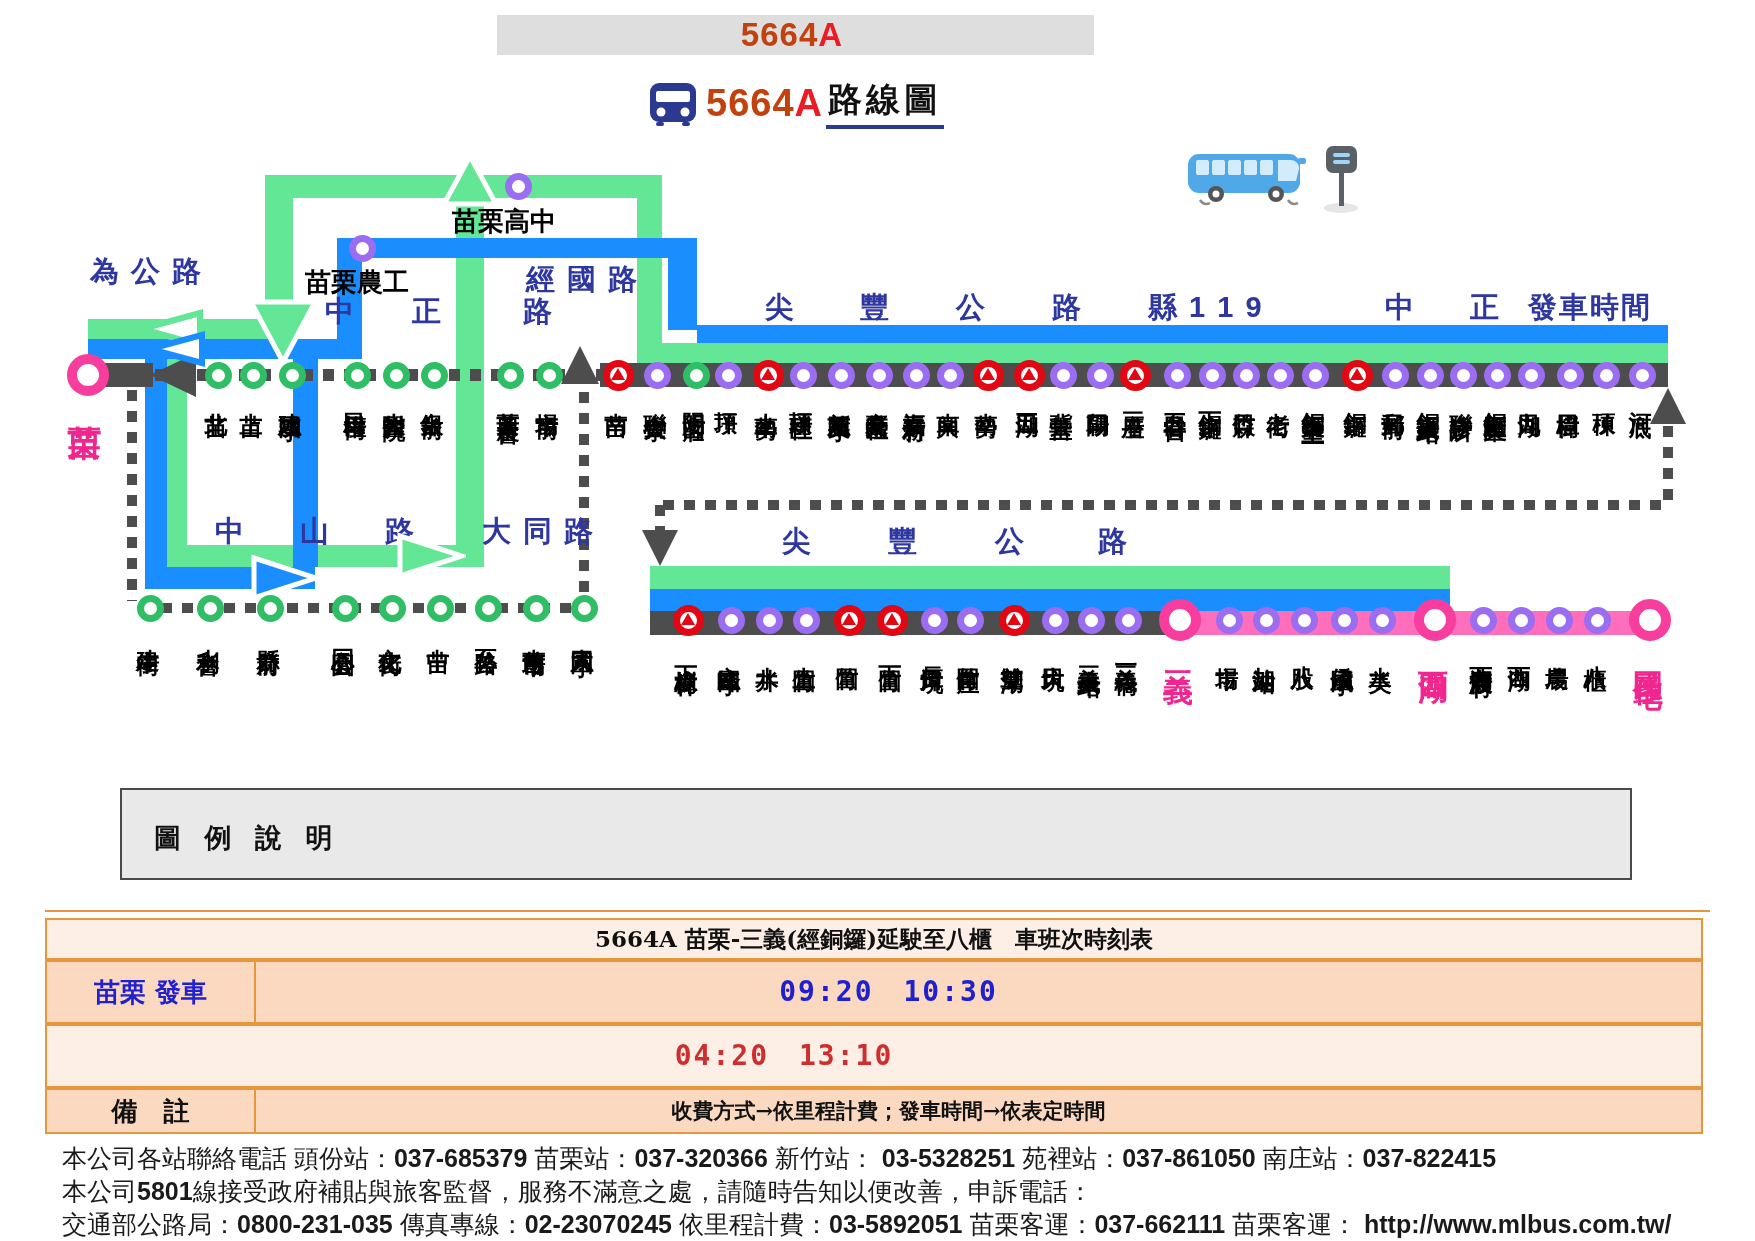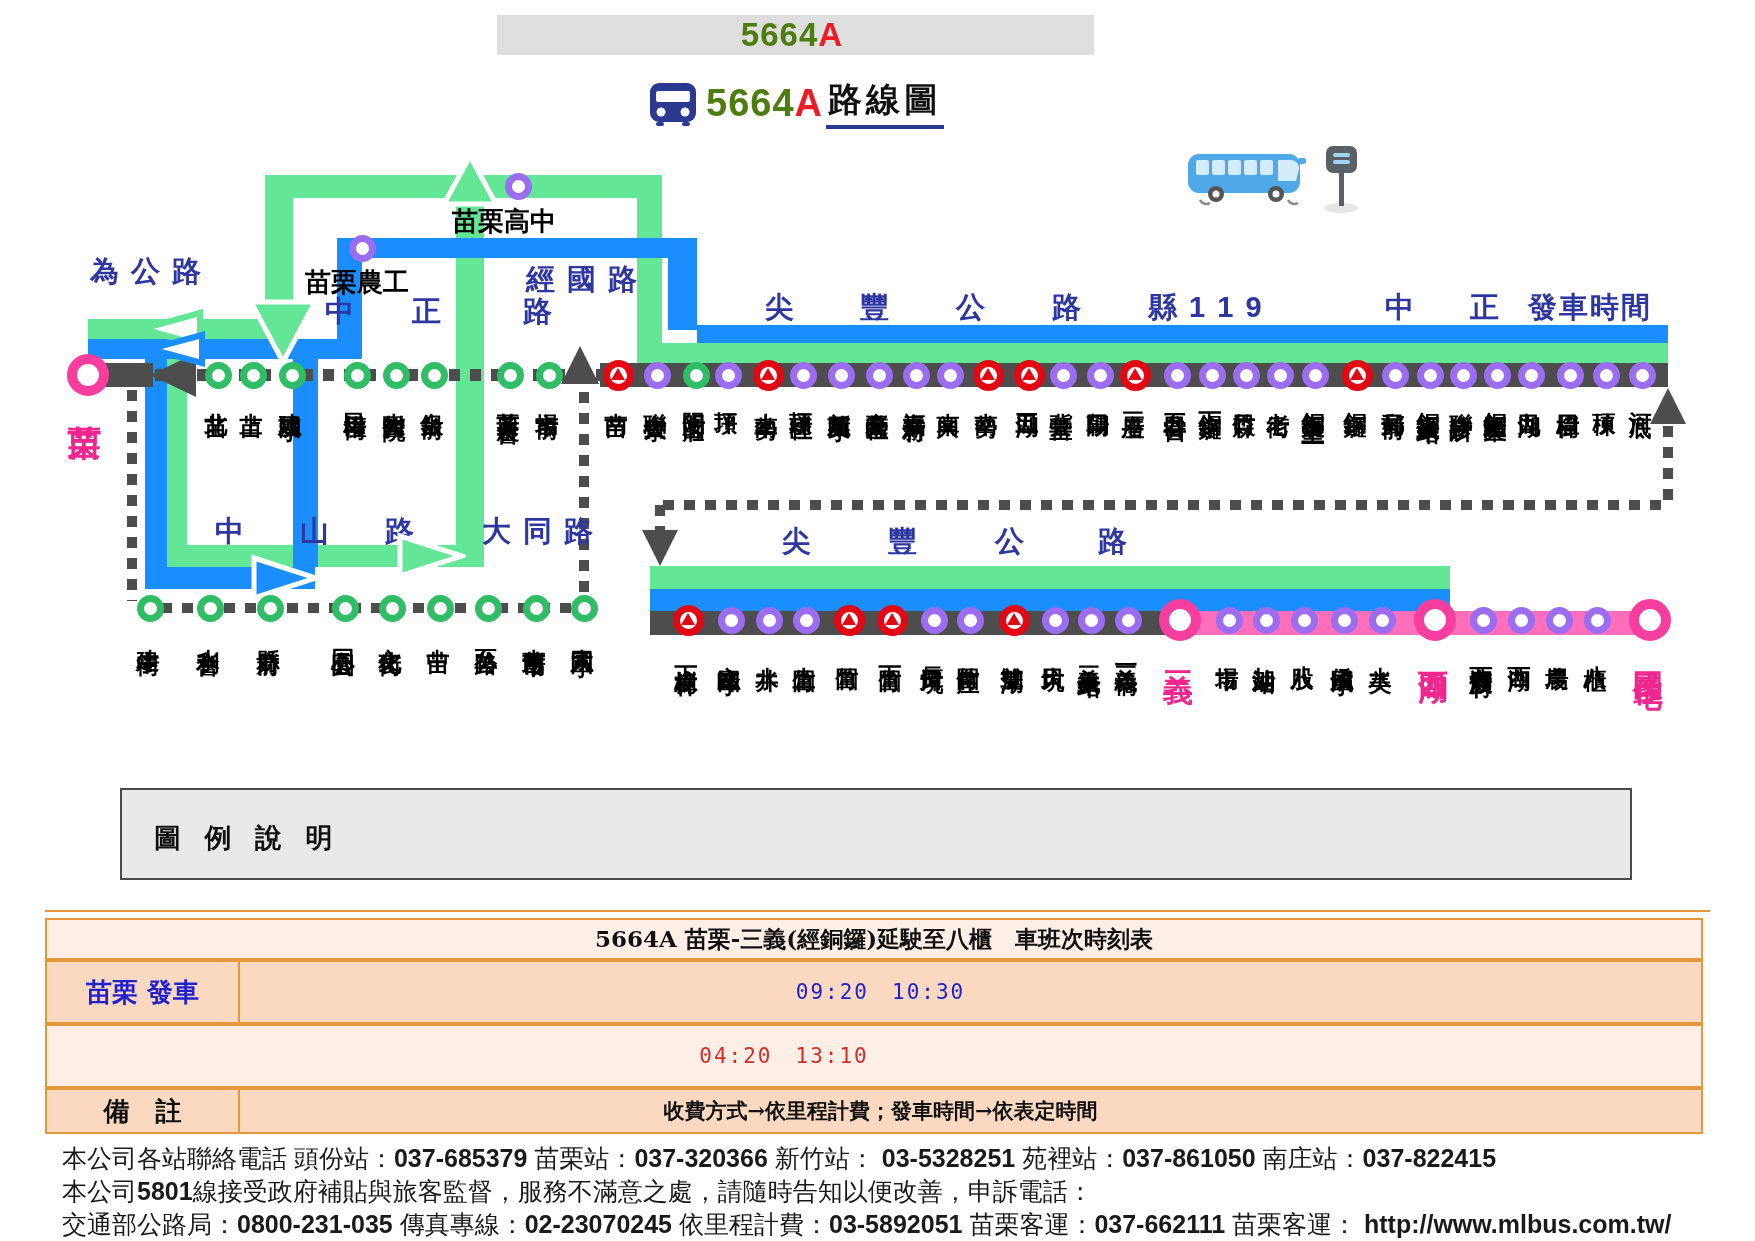--- a/index.html
+++ b/index.html
@@ -27,39 +27,39 @@
       font-size:23px;line-height:1;letter-spacing:2px;color:#000;z-index:8;}
   .vl.T{color:#f0268f;font-size:30px;}
   .vl.start{color:#f0268f;font-size:34px;}
   .road{position:absolute;color:#2e37a0;font-weight:700;font-size:29px;letter-spacing:2px;z-index:5;white-space:nowrap;}
   .hlabel{position:absolute;font-weight:700;font-size:26px;color:#000;z-index:8;white-space:nowrap;}
   .tri{position:absolute;width:0;height:0;z-index:6;}
   .arrow-svg{position:absolute;z-index:6;}
   
   #title-bar{position:absolute;left:497px;top:15px;width:597px;height:40px;background:#dedede;
       display:flex;align-items:center;justify-content:center;z-index:9;}
-  .rt-num{color:#4d7c0f;font-weight:800;font-size:33px;letter-spacing:1px;}
+  .rt-num{color:#c2410c;font-weight:800;font-size:33px;letter-spacing:1px;}
   .rt-letter{color:#ed1c24;font-weight:800;font-size:33px;margin-right:8px;}
   .rt-name{color:#111;font-weight:700;font-size:28px;letter-spacing:1px;}
   #subtitle{position:absolute;left:646px;top:78px;height:50px;display:flex;align-items:center;z-index:9;}
   #subtitle .rt-num,#subtitle .rt-letter{font-size:38px;}
   #subtitle .sub-label{color:#111;font-weight:700;font-size:34px;letter-spacing:4px;
       border-bottom:4px solid #2b3990;padding:0 2px 2px 2px;margin-left:4px;}
   
   #legend{position:absolute;left:120px;top:788px;width:1512px;height:92px;background:#e9e9e9;
       border:2px solid #4a4a4a;box-sizing:border-box;z-index:9;}
   .lg-title{position:absolute;left:32px;top:30px;font-size:27px;font-weight:700;letter-spacing:8px;color:#111;}
   
   .tbl-row{position:absolute;left:45px;width:1658px;box-sizing:border-box;border:2px solid #e8963c;
       font-family:"DejaVu Serif",serif;z-index:9;display:flex;}
-  .tbl-label{width:193px;display:flex;align-items:center;justify-content:center;
+  .tbl-label{width:209px;display:flex;align-items:center;justify-content:center;
       font-size:26px;font-weight:700;border-right:2px solid #e8963c;box-sizing:border-box;}
   .tbl-value{flex:1;display:flex;align-items:center;justify-content:center;padding-right:180px;}
   .tone-blue{color:#2020cf;} .tone-red{color:#cf2e2e;} .tone-note{color:#111;}
-  .time-text{font-family:"DejaVu Sans Mono",monospace;font-weight:400;font-size:21px;letter-spacing:2px;}
+  .time-text{font-family:"DejaVu Sans Mono",monospace;font-weight:700;font-size:28px;letter-spacing:2px;}
   .note-text{font-size:21px;font-weight:600;}
   
   .foot{position:absolute;left:62px;font-size:25px;color:#1a1a1a;z-index:9;white-space:nowrap;}
   .foot b{font-weight:800;}
 </style>
 </head>
 <body>
 
 <div id="stage">
 

